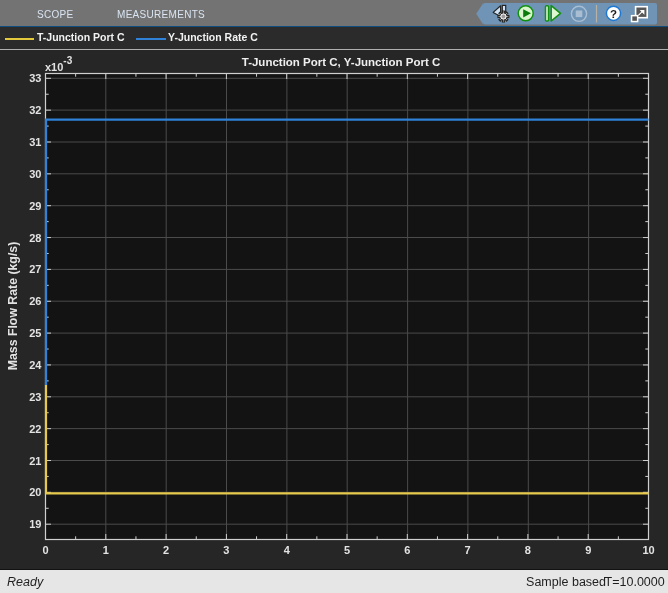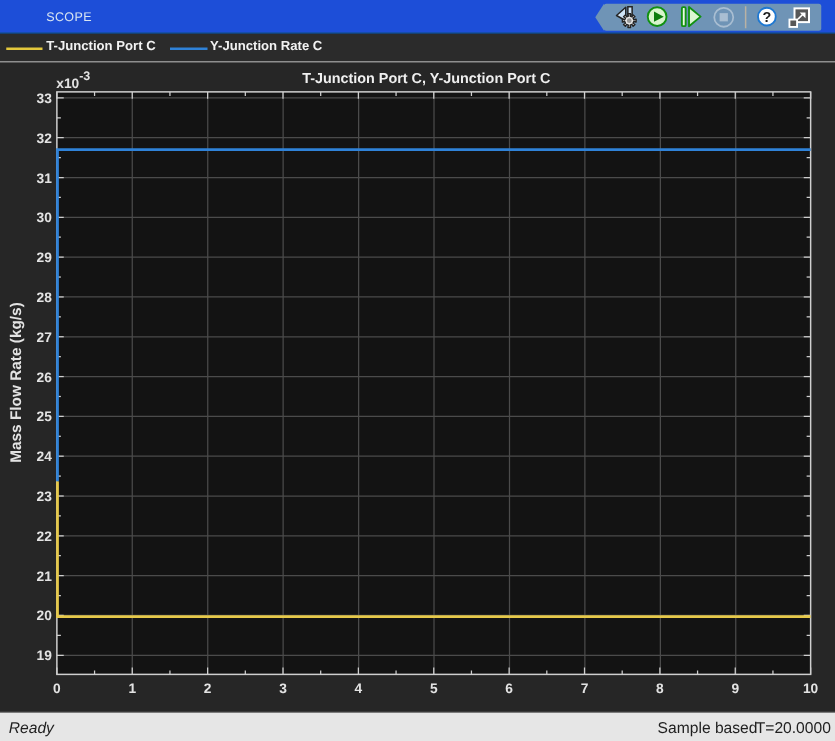--- a/index.html
+++ b/index.html
@@ -1,35 +1,36 @@
 <!DOCTYPE html>
 <html><head>
 <meta charset="utf-8">
 <style>
   html,body{margin:0;padding:0;}
   body{width:668px;height:593px;overflow:hidden;background:#262626;
        font-family:"Liberation Sans", sans-serif;position:relative;}
-  #toolbar{position:absolute;left:0;top:0;width:668px;height:26px;background:#1d4ed8;border-bottom:1px solid #0e4d80;}
+  #toolbar{position:absolute;left:0;top:0;width:668px;height:26px;background:#737373;border-bottom:1px solid #0e4d80;}
   .tab{position:absolute;top:0;height:27px;line-height:30px;color:#d9e5f1;
        font-size:10px;letter-spacing:0.3px;}
   #legend{position:absolute;left:0;top:27px;width:668px;height:22px;background:#2b2b2b;
           border-bottom:1px solid #b0b0b0;box-sizing:content-box;}
   .lsample{position:absolute;top:10.5px;height:2px;}
   .ltext{position:absolute;top:4px;color:#f2f2f2;font-size:10.5px;font-weight:bold;text-align:right;}
   #plot{position:absolute;left:0;top:50px;}
   #status{position:absolute;left:0;top:569px;width:668px;height:24px;background:#e6e6e6;
           border-top:1px solid #121212;box-sizing:border-box;color:#1f1f1f;font-size:12.5px;}
   #ready{position:absolute;left:7px;top:5px;font-style:italic;}
   #sb{position:absolute;right:62px;top:5px;}
   #tt{position:absolute;right:3.3px;top:5px;}
 </style>
 </head>
 <body>
 <div id="toolbar">
   <div class="tab" style="left:37px;">SCOPE</div>
+  <div class="tab" style="left:117px;">MEASUREMENTS</div>
   <svg width="668" height="27" style="position:absolute;left:0;top:0;">
     <path d="M483.2,3 L476.2,13.7 L483.2,24.5 Z" fill="#6f94b6"></path>
     <rect x="483" y="3" width="174" height="21.5" rx="2" fill="#6f94b6"></rect>
 
     <path d="M500.6,5.8 L493.2,12.4 L500.6,16.6 Z" fill="#cfe4f7" stroke="#242424" stroke-width="1.2" stroke-linejoin="round"></path>
     <rect x="502.3" y="5.4" width="3.4" height="6.6" fill="#cfe4f7" stroke="#242424" stroke-width="1.2"></rect>
     <path d="M508.9,15.4 L508.9,17.6 L507.0,17.2 L506.4,18.6 L508.0,19.6 L506.5,21.1 L505.5,19.5 L504.1,20.1 L504.5,22.0 L502.3,22.0 L502.7,20.1 L501.3,19.5 L500.3,21.1 L498.8,19.6 L500.4,18.6 L499.8,17.2 L497.9,17.6 L497.9,15.4 L499.8,15.8 L500.4,14.4 L498.8,13.4 L500.3,11.9 L501.3,13.5 L502.7,12.9 L502.3,11.0 L504.5,11.0 L504.1,12.9 L505.5,13.5 L506.5,11.9 L508.0,13.4 L506.4,14.4 L507.0,15.8 Z" fill="#e8e8e8" stroke="#242424" stroke-width="1.1" stroke-linejoin="round"></path>
     <circle cx="503.4" cy="16.5" r="1.9" fill="#9a9a9a"></circle>
 
     <circle cx="525.7" cy="13.3" r="7.5" fill="#d8f5cb" stroke="#119111" stroke-width="1.5"></circle>
@@ -228,14 +229,14 @@
       <text x="648.50" y="504">10</text>
     </g>
     <text x="341" y="16" text-anchor="middle" font-size="11.5" fill="#efefef">T-Junction Port C, Y-Junction Port C</text>
     <text x="45" y="20.5">x10<tspan dy="-6.5" font-size="10">-3</tspan></text>
     <text x="16.5" y="256" transform="rotate(-90 16.5 256)" text-anchor="middle" font-size="12.3">Mass Flow Rate (kg/s)</text>
   </g>
 </svg>
 <div id="status">
   <div id="ready">Ready</div>
   <div id="sb">Sample based</div>
-  <div id="tt">T=20.0000</div>
+  <div id="tt">T=10.0000</div>
 </div>
 
 </body></html>

